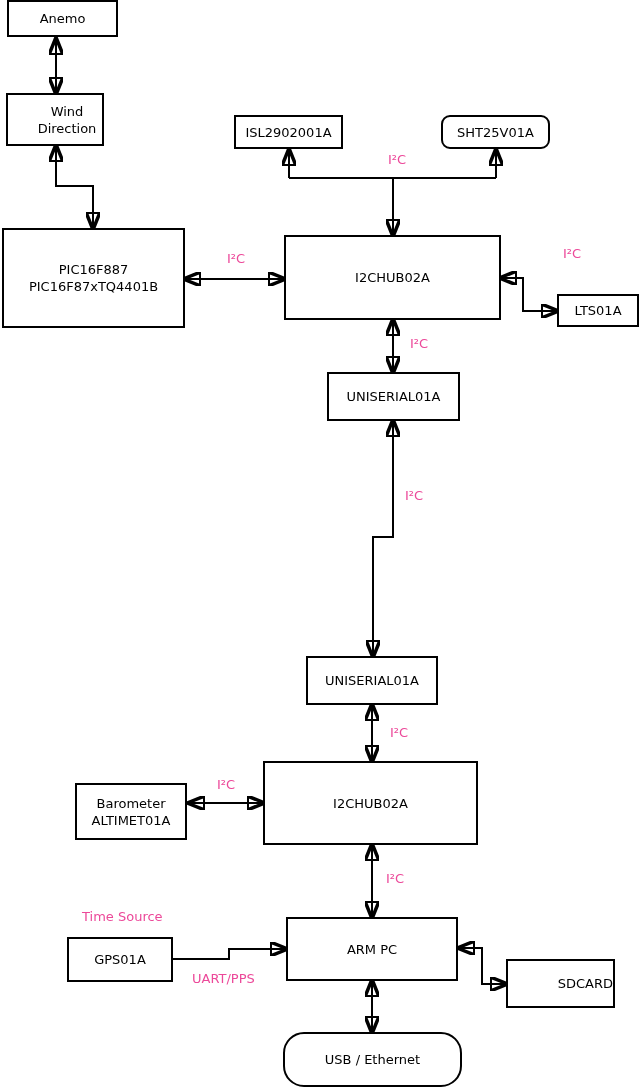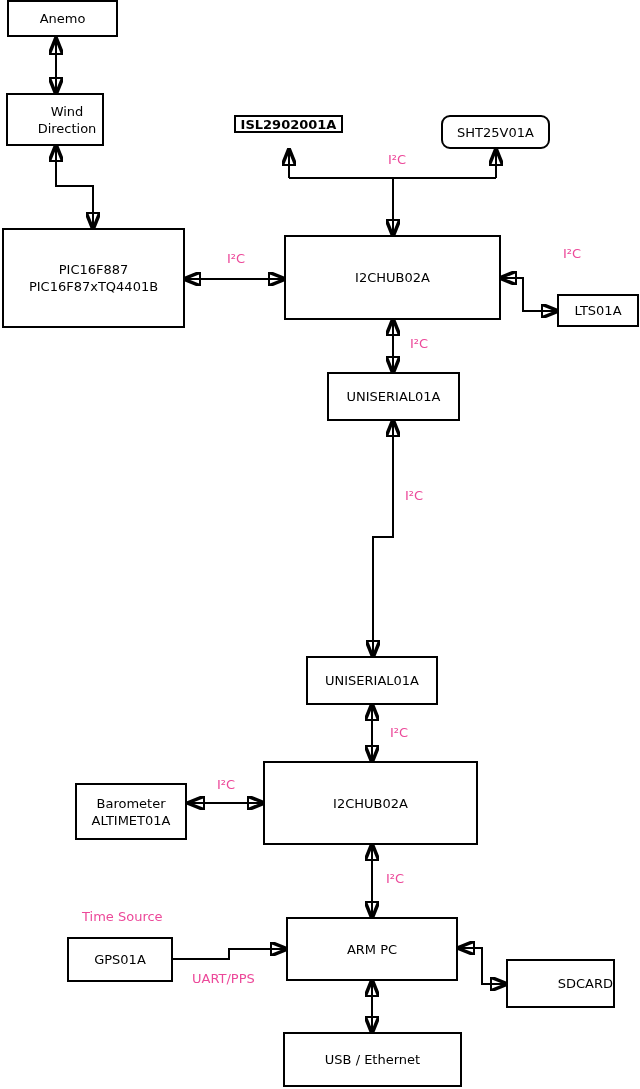--- a/index.html
+++ b/index.html
@@ -90,21 +90,21 @@
   <div class="node" style="left:6px; top:93px; width:98px; height:53px;padding-left:24px;">
     <span>Wind</span>
     <span>Direction</span>
   </div>
 
   <div class="node" style="left:2px; top:228px; width:183px; height:100px;">
     <span>PIC16F887</span>
     <span>PIC16F87xTQ4401B</span>
   </div>
 
-  <div class="node" style="left:234px; top:115px; width:109px; height:18px;font-weight:bold;">
+  <div class="node" style="left:234px; top:115px; width:109px; height:34px;">
     <span>ISL2902001A</span>
   </div>
 
   <div class="node" style="left:441px; top:115px; width:109px; height:34px;border-radius:9px;">
     <span>SHT25V01A</span>
   </div>
 
   <div class="node" style="left:284px; top:235px; width:217px; height:85px;">
     <span>I2CHUB02A</span>
   </div>
@@ -135,21 +135,21 @@
   </div>
 
   <div class="node" style="left:286px; top:917px; width:172px; height:64px;">
     <span>ARM PC</span>
   </div>
 
   <div class="node" style="left:506px; top:959px; width:109px; height:49px;align-items:flex-end;">
     <span>SDCARD</span>
   </div>
 
-  <div class="node" style="left:283px; top:1032px; width:179px; height:55px;">
+  <div class="node" style="left:283px; top:1032px; width:179px; height:55px;border-radius:21px;">
     <span>USB / Ethernet</span>
   </div>
 
   <span class="lbl" style="left:388px; top:153px;">I²C</span>
   <span class="lbl" style="left:227px; top:252px;">I²C</span>
   <span class="lbl" style="left:563px; top:247px;">I²C</span>
   <span class="lbl" style="left:410px; top:337px;">I²C</span>
   <span class="lbl" style="left:405px; top:489px;">I²C</span>
   <span class="lbl" style="left:390px; top:726px;">I²C</span>
   <span class="lbl" style="left:217px; top:778px;">I²C</span>

